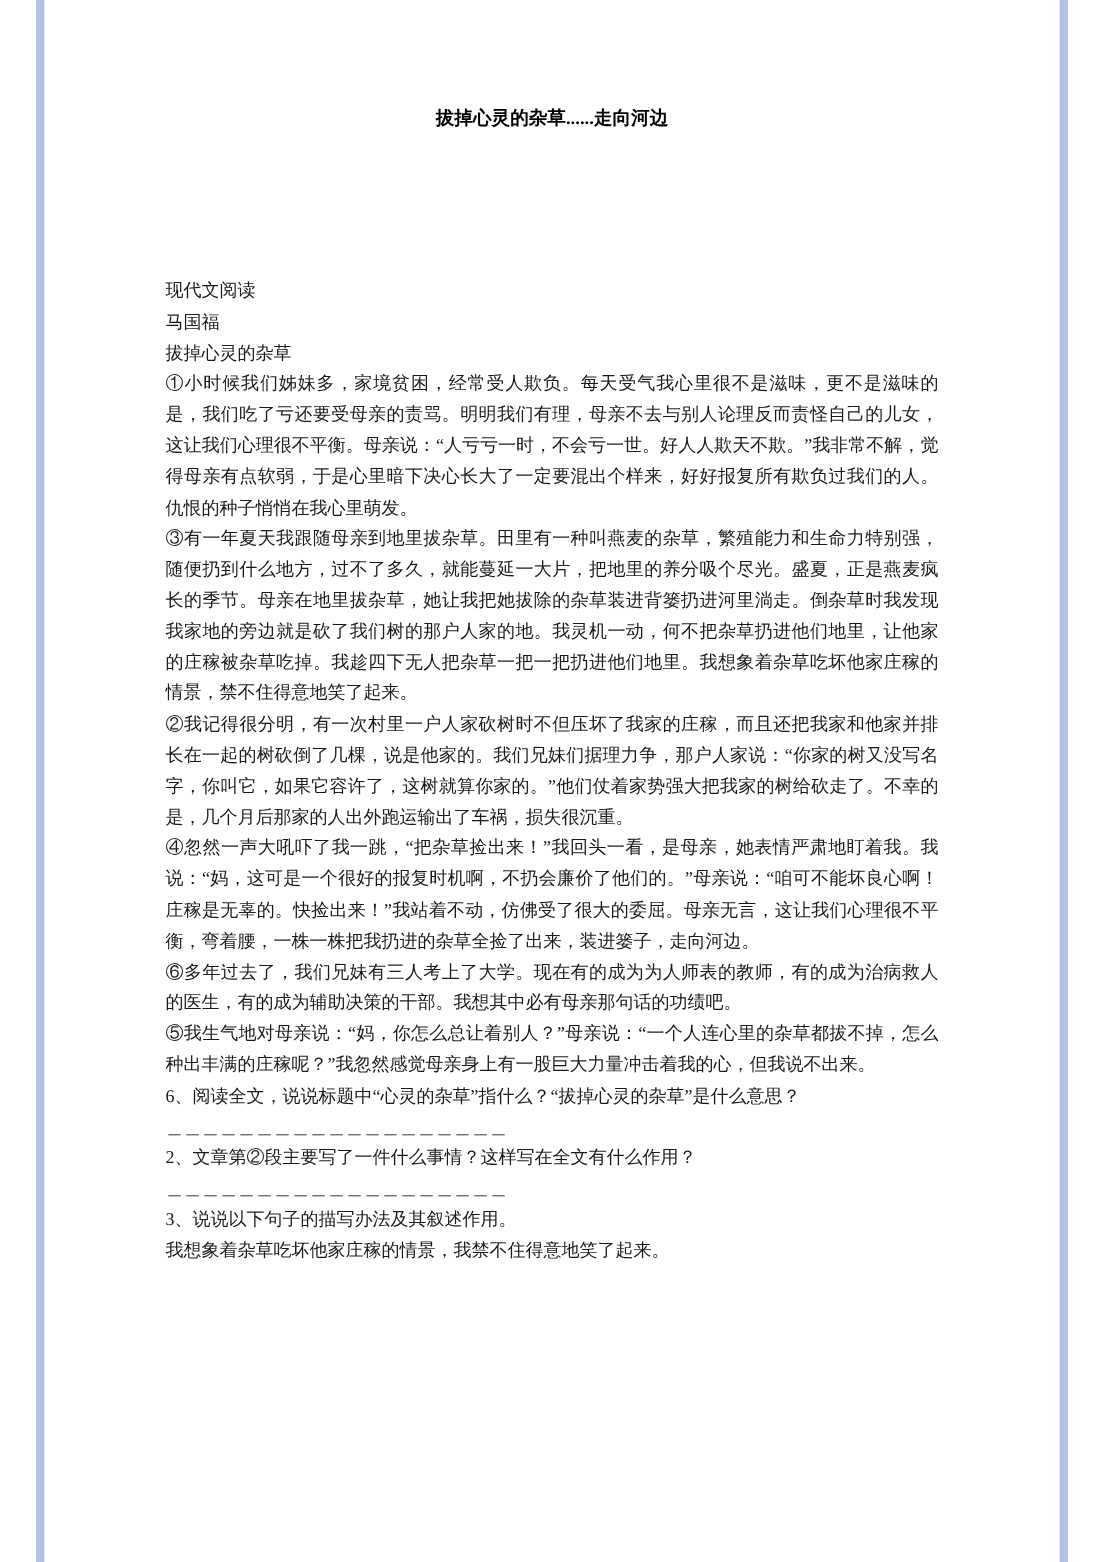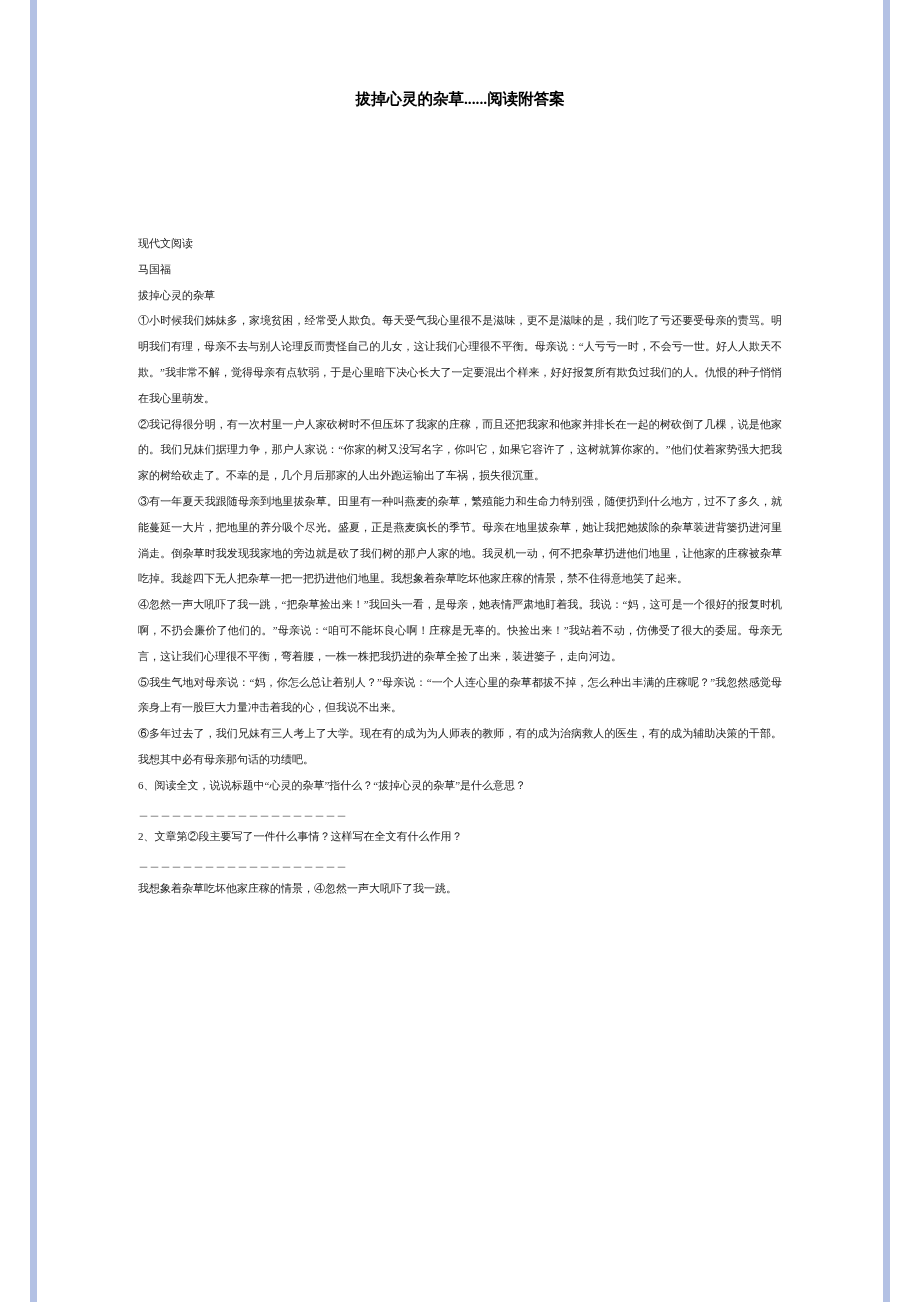--- a/index.html
+++ b/index.html
@@ -27,52 +27,53 @@
   }
   .doc-title {
     font-size: 15.5px;
     font-weight: bold;
     color: #000000;
     text-align: center;
     line-height: 21px;
     margin: 0 0 122px 0;
   }
   .bodytext p {
-    font-size: 11px;
+    font-size: 15px;
     line-height: 25.8px;
     color: #1a1a1a;
     text-align: justify;
     text-justify: inter-ideograph;
     word-break: break-all;
   }
   .bodytext p.blank-line {
     text-align: left;
     letter-spacing: 0;
   }
 </style>
 </head>
 <body>
 
 <div class="page">
   <div class="edge-strip edge-left"></div>
   <div class="edge-strip edge-right"></div>
 
   <div class="content">
-    <h1 class="doc-title">拔掉心灵的杂草......阅读附答案</h1>
+    <h1 class="doc-title">拔掉心灵的杂草......走向河边</h1>
 
     <div class="bodytext">
       <p>现代文阅读</p>
       <p>马国福</p>
       <p>拔掉心灵的杂草</p>
       <p>①小时候我们姊妹多，家境贫困，经常受人欺负。每天受气我心里很不是滋味，更不是滋味的是，我们吃了亏还要受母亲的责骂。明明我们有理，母亲不去与别人论理反而责怪自己的儿女，这让我们心理很不平衡。母亲说：“人亏亏一时，不会亏一世。好人人欺天不欺。”我非常不解，觉得母亲有点软弱，于是心里暗下决心长大了一定要混出个样来，好好报复所有欺负过我们的人。仇恨的种子悄悄在我心里萌发。</p>
+      <p>③有一年夏天我跟随母亲到地里拔杂草。田里有一种叫燕麦的杂草，繁殖能力和生命力特别强，随便扔到什么地方，过不了多久，就能蔓延一大片，把地里的养分吸个尽光。盛夏，正是燕麦疯长的季节。母亲在地里拔杂草，她让我把她拔除的杂草装进背篓扔进河里淌走。倒杂草时我发现我家地的旁边就是砍了我们树的那户人家的地。我灵机一动，何不把杂草扔进他们地里，让他家的庄稼被杂草吃掉。我趁四下无人把杂草一把一把扔进他们地里。我想象着杂草吃坏他家庄稼的情景，禁不住得意地笑了起来。</p>
       <p>②我记得很分明，有一次村里一户人家砍树时不但压坏了我家的庄稼，而且还把我家和他家并排长在一起的树砍倒了几棵，说是他家的。我们兄妹们据理力争，那户人家说：“你家的树又没写名字，你叫它，如果它容许了，这树就算你家的。”他们仗着家势强大把我家的树给砍走了。不幸的是，几个月后那家的人出外跑运输出了车祸，损失很沉重。</p>
-      <p>③有一年夏天我跟随母亲到地里拔杂草。田里有一种叫燕麦的杂草，繁殖能力和生命力特别强，随便扔到什么地方，过不了多久，就能蔓延一大片，把地里的养分吸个尽光。盛夏，正是燕麦疯长的季节。母亲在地里拔杂草，她让我把她拔除的杂草装进背篓扔进河里淌走。倒杂草时我发现我家地的旁边就是砍了我们树的那户人家的地。我灵机一动，何不把杂草扔进他们地里，让他家的庄稼被杂草吃掉。我趁四下无人把杂草一把一把扔进他们地里。我想象着杂草吃坏他家庄稼的情景，禁不住得意地笑了起来。</p>
       <p>④忽然一声大吼吓了我一跳，“把杂草捡出来！”我回头一看，是母亲，她表情严肃地盯着我。我说：“妈，这可是一个很好的报复时机啊，不扔会廉价了他们的。”母亲说：“咱可不能坏良心啊！庄稼是无辜的。快捡出来！”我站着不动，仿佛受了很大的委屈。母亲无言，这让我们心理很不平衡，弯着腰，一株一株把我扔进的杂草全捡了出来，装进篓子，走向河边。</p>
+      <p>⑥多年过去了，我们兄妹有三人考上了大学。现在有的成为为人师表的教师，有的成为治病救人的医生，有的成为辅助决策的干部。我想其中必有母亲那句话的功绩吧。</p>
       <p>⑤我生气地对母亲说：“妈，你怎么总让着别人？”母亲说：“一个人连心里的杂草都拔不掉，怎么种出丰满的庄稼呢？”我忽然感觉母亲身上有一股巨大力量冲击着我的心，但我说不出来。</p>
-      <p>⑥多年过去了，我们兄妹有三人考上了大学。现在有的成为为人师表的教师，有的成为治病救人的医生，有的成为辅助决策的干部。我想其中必有母亲那句话的功绩吧。</p>
       <p>6、阅读全文，说说标题中“心灵的杂草”指什么？“拔掉心灵的杂草”是什么意思？</p>
       <p class="blank-line">＿＿＿＿＿＿＿＿＿＿＿＿＿＿＿＿＿＿＿</p>
       <p>2、文章第②段主要写了一件什么事情？这样写在全文有什么作用？</p>
       <p class="blank-line">＿＿＿＿＿＿＿＿＿＿＿＿＿＿＿＿＿＿＿</p>
-      <p>我想象着杂草吃坏他家庄稼的情景，④忽然一声大吼吓了我一跳。</p>
+      <p>3、说说以下句子的描写办法及其叙述作用。</p>
+      <p>我想象着杂草吃坏他家庄稼的情景，我禁不住得意地笑了起来。</p>
     </div>
   </div>
 </div>
 
 </body></html>

